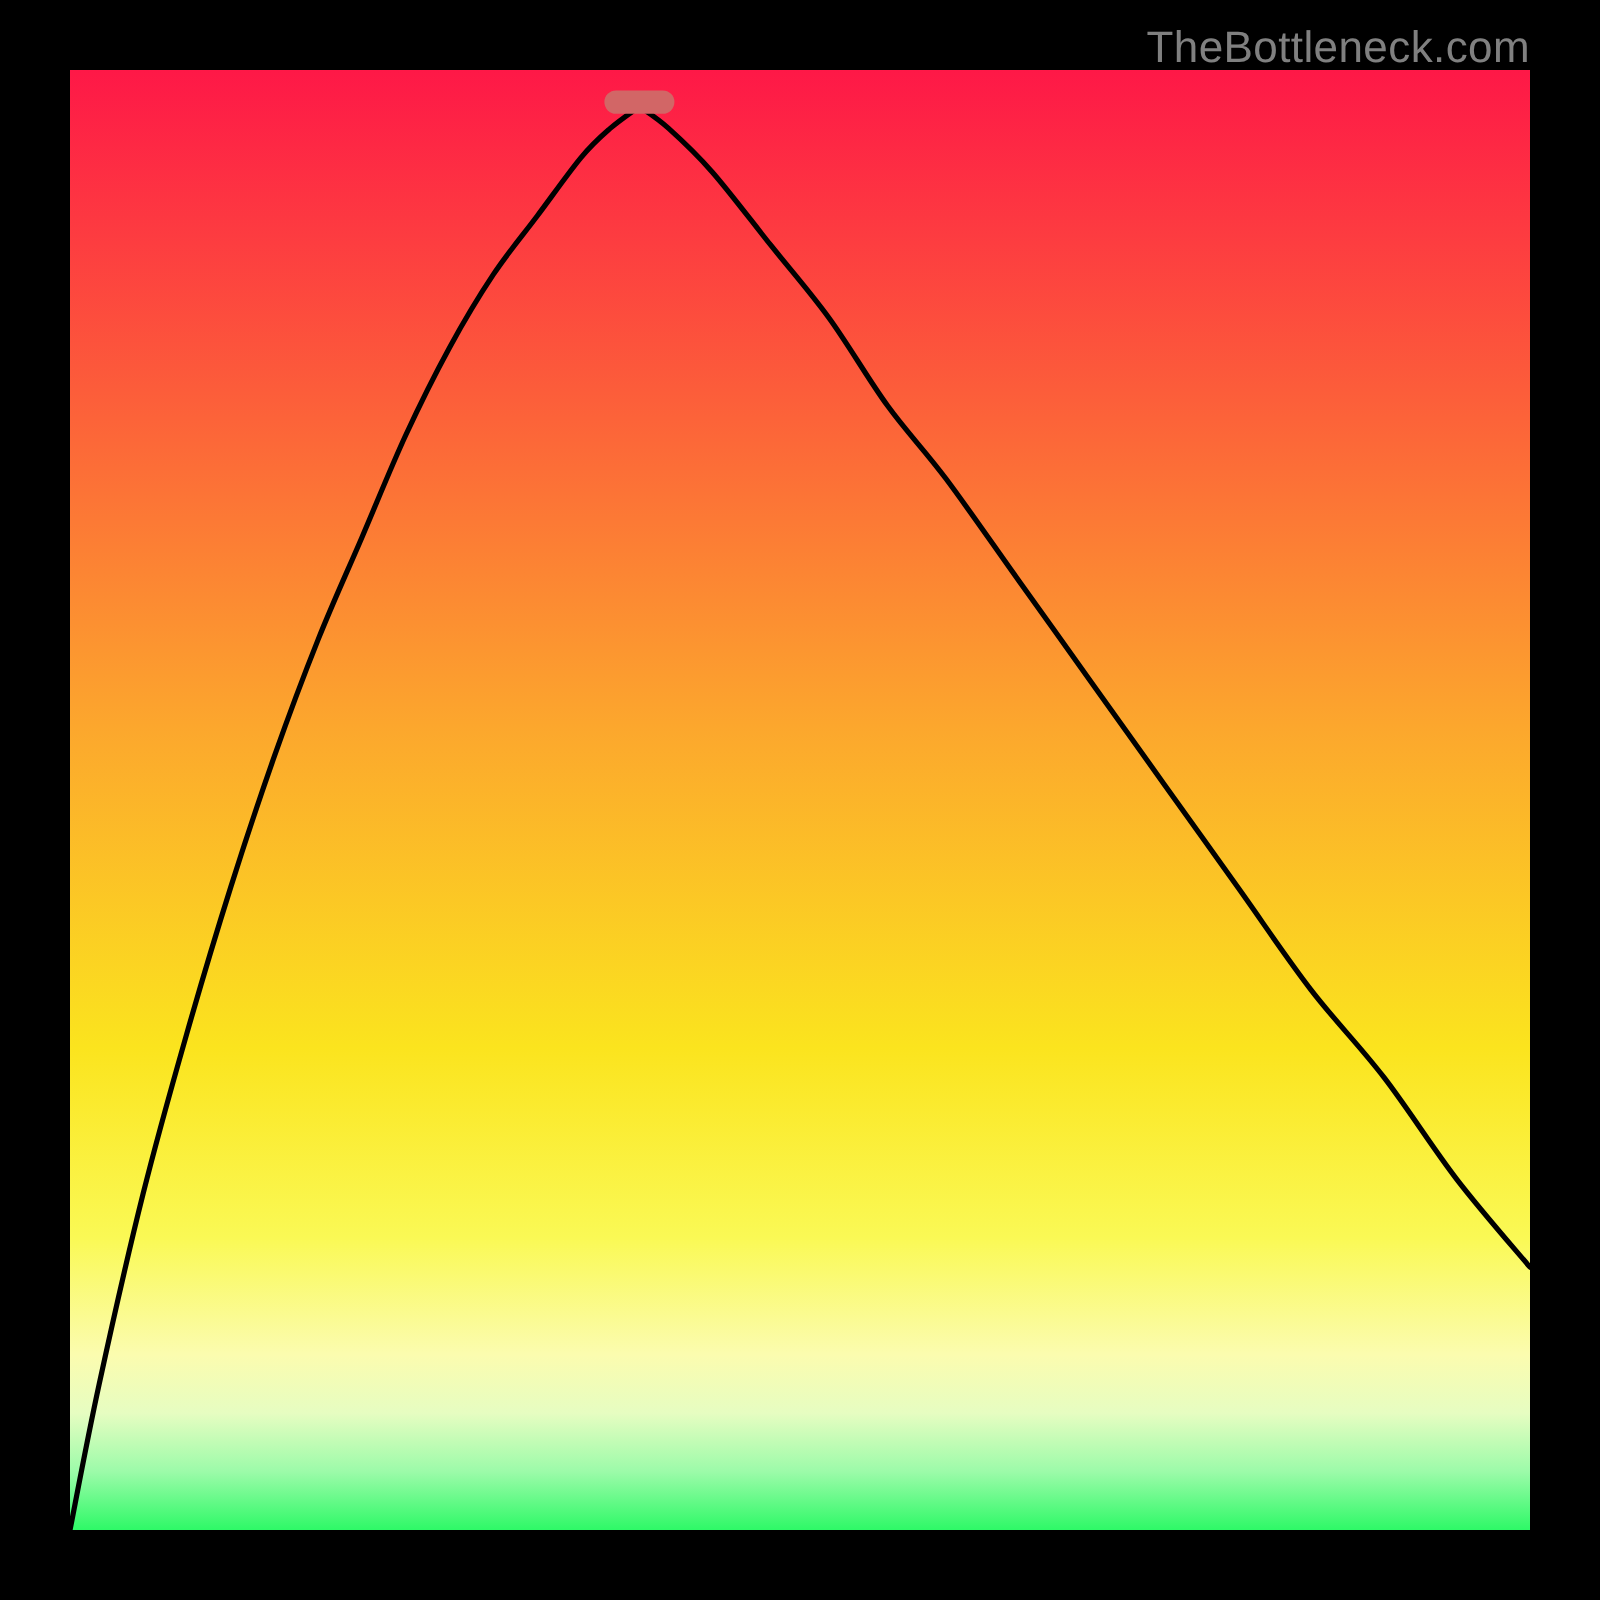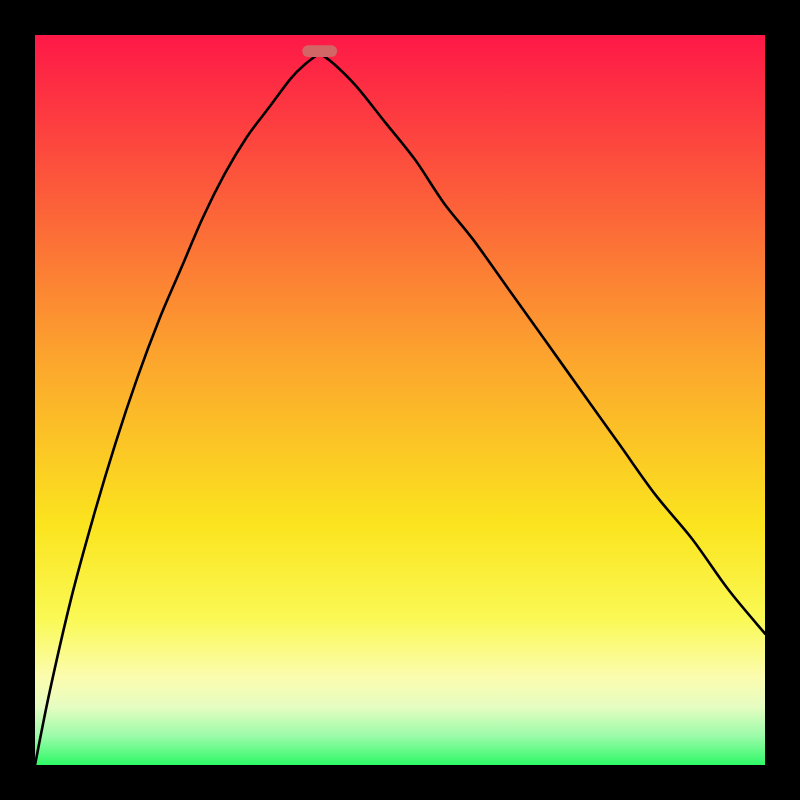--- a/index.html
+++ b/index.html
@@ -36,20 +36,21 @@
     letter-spacing: 0.2px;
   }
   svg {
     display: block;
   }
 </style>
 </head>
 <body>
 
 <div class="frame">
+  <div class="watermark">TheBottleneck.com</div>
 
   <div class="plot-area">
     <svg id="chart-svg" viewBox="0 0 100 100" preserveAspectRatio="none" width="730" height="730">
       <defs>
         <linearGradient id="bg-grad" x1="0" y1="0" x2="0" y2="1">
             <stop offset="0%" stop-color="#fe1847"></stop>
             <stop offset="22%" stop-color="#fc5d3a"></stop>
             <stop offset="45%" stop-color="#fca72d"></stop>
             <stop offset="67%" stop-color="#fbe41e"></stop>
             <stop offset="80%" stop-color="#faf955"></stop>

